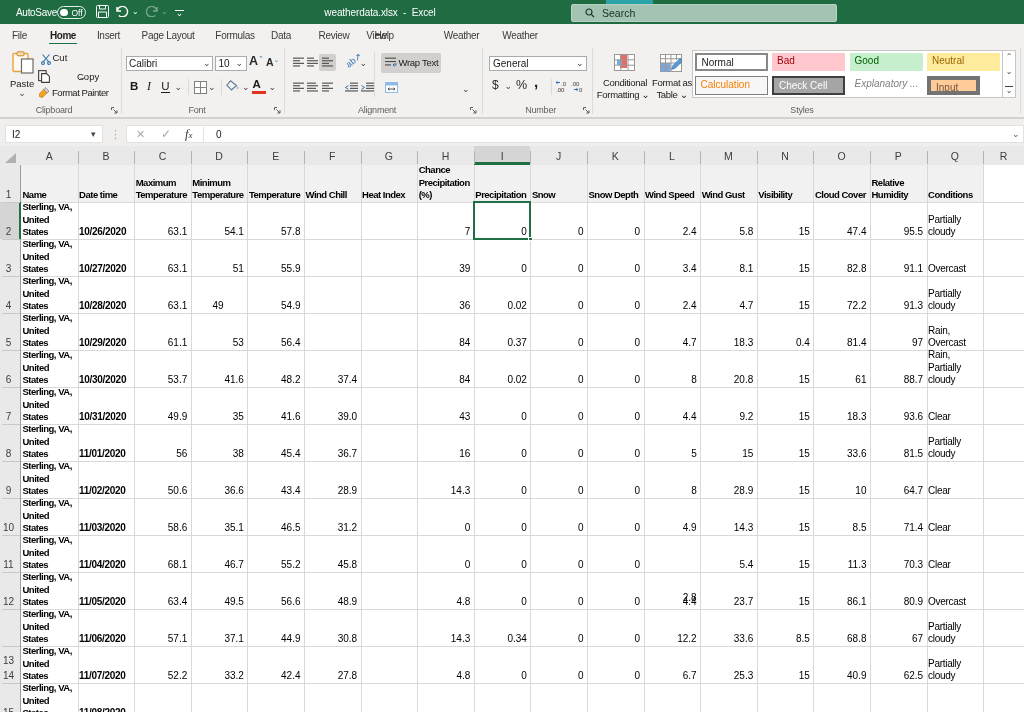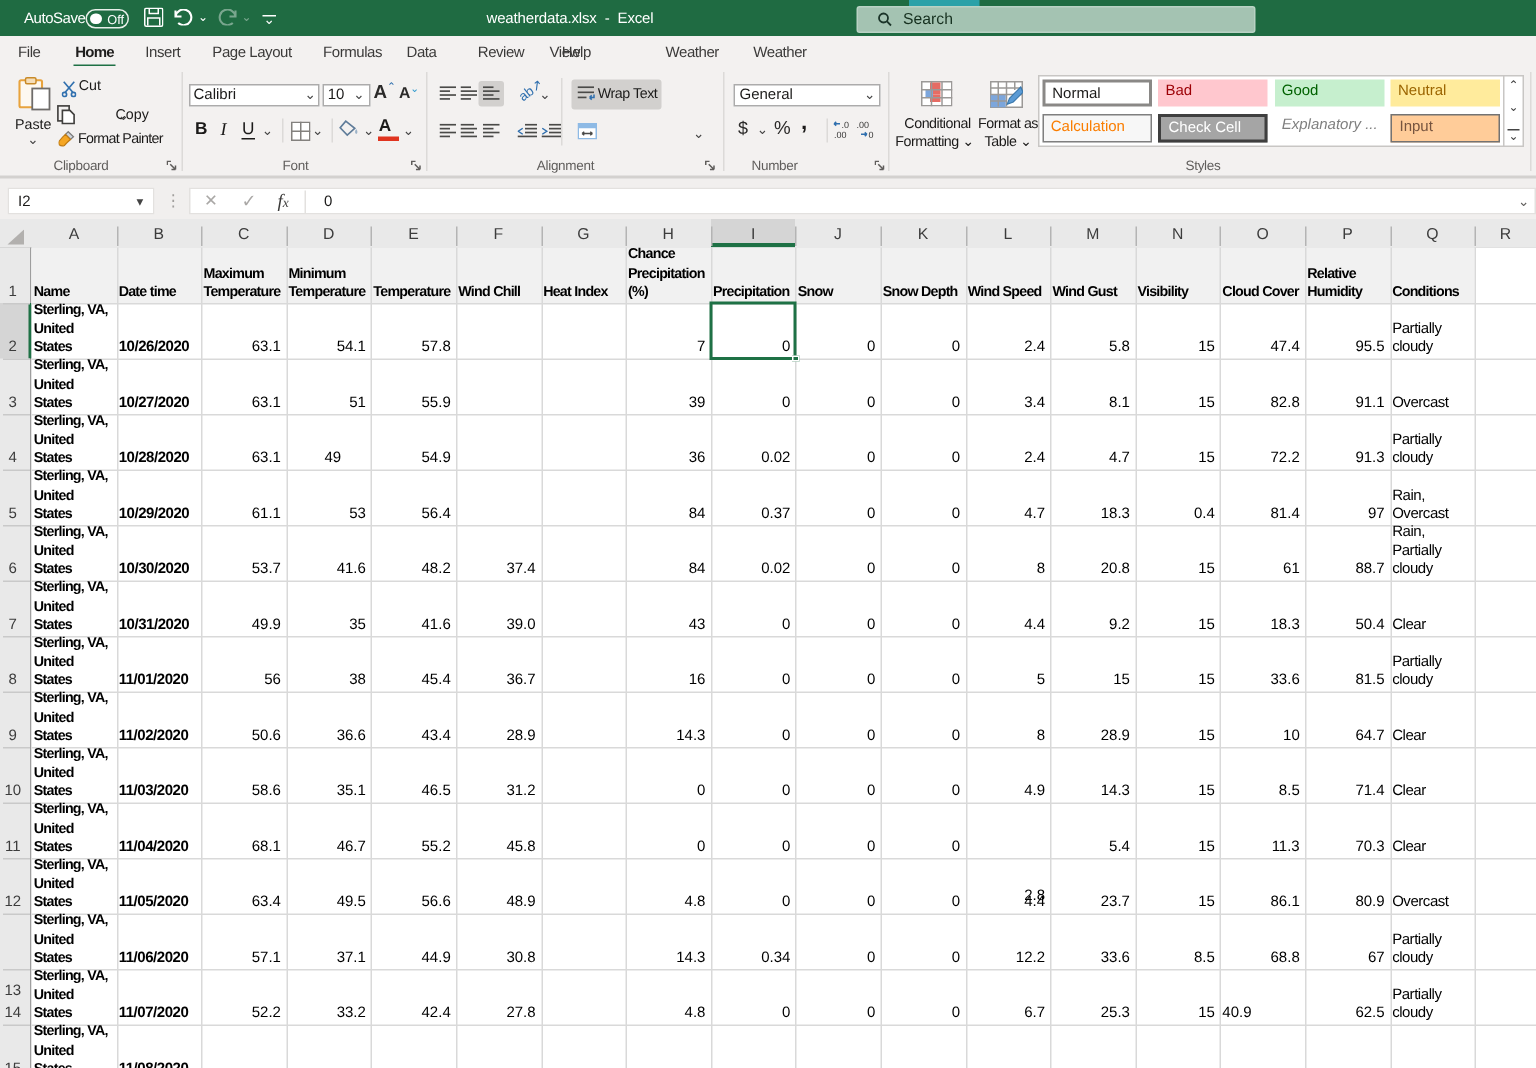--- a/index.html
+++ b/index.html
@@ -222,21 +222,21 @@
 <svg class="ab" style="left:555px;top:80px" width="14" height="13" viewBox="0 0 14 13">
     <path d="M5 2.5 h-4 M1 2.5 l1.5 -1.2 M1 2.5 l1.5 1.2" stroke="#2f6fae" fill="none" stroke-width="1"></path>
     <text x="6" y="5.6" font-size="6" fill="#3b3a39">.0</text>
     <text x="1" y="12" font-size="6" fill="#3b3a39">.00</text>
   </svg>
 <svg class="ab" style="left:570px;top:80px" width="14" height="13" viewBox="0 0 14 13">
     <text x="1" y="5.6" font-size="6" fill="#3b3a39">.00</text>
     <path d="M4 9.5 h4 M8 9.5 l-1.5 -1.2 M8 9.5 l-1.5 1.2" stroke="#2f6fae" fill="none" stroke-width="1"></path>
     <text x="9" y="12" font-size="6" fill="#3b3a39">0</text>
   </svg>
-<div class="ab" style="left:501px;top:105.5px;width:40px;height:9px;font-size:9px;line-height:9px;color:#605E5C;text-align:left;letter-spacing:-0.2px;">Number</div>
+<div class="ab" style="left:516px;top:105.5px;width:40px;height:9px;font-size:9px;line-height:9px;color:#605E5C;text-align:right;letter-spacing:-0.2px;">Number</div>
 <svg class="ab" style="left:583px;top:106.5px" width="7" height="7" viewBox="0 0 7 7">
     <g stroke="#5f5d5b" stroke-width="1" fill="none">
       <path d="M0.5 3 V0.5 H3"></path>
       <path d="M2.5 2.5 L6 6 M6 6 v-2.7 M6 6 h-2.7"></path>
     </g>
   </svg>
 <svg class="ab" style="left:613.5px;top:53.5px" width="21" height="17" viewBox="0 0 21 17">
 <rect x="0.5" y="0.5" width="20" height="16" fill="#fff" stroke="#9b9997"></rect>
 <rect x="6" y="1" width="7" height="8" fill="#E66C64"></rect>
 <rect x="6" y="9" width="7" height="5" fill="#E66C64"></rect>
@@ -258,21 +258,21 @@
 <div class="ab" style="left:642px;top:78px;width:60px;height:9px;font-size:9.5px;line-height:9px;color:#1b1a19;text-align:center;letter-spacing:-0.3px;white-space:nowrap;">Format as</div>
 <div class="ab" style="left:642px;top:89.5px;width:60px;height:9px;font-size:9.5px;line-height:9px;color:#1b1a19;text-align:center;letter-spacing:-0.3px;white-space:nowrap;">Table ⌄</div>
 <div class="ab" style="left:691.5px;top:50px;width:311px;height:47.5px;background:#fff;border:1px solid #C8C6C4;box-sizing:border-box;"></div>
 <div class="ab" style="left:694.5px;top:52.5px;width:73px;height:18.5px;background:#fff;color:#1b1a19;border:2px solid #8a8886;box-sizing:border-box;font-size:10px;line-height:16px;padding-left:5px;font-style:normal;overflow:hidden;">Normal</div>
 <div class="ab" style="left:772px;top:52.5px;width:73px;height:18.5px;background:#FFC7CE;color:#9C0006;border:none;box-sizing:border-box;font-size:10px;line-height:16px;padding-left:5px;font-style:normal;overflow:hidden;">Bad</div>
 <div class="ab" style="left:849.5px;top:52.5px;width:73px;height:18.5px;background:#C6EFCE;color:#006100;border:none;box-sizing:border-box;font-size:10px;line-height:16px;padding-left:5px;font-style:normal;overflow:hidden;">Good</div>
 <div class="ab" style="left:927px;top:52.5px;width:73px;height:18.5px;background:#FFEB9C;color:#9C6500;border:none;box-sizing:border-box;font-size:10px;line-height:16px;padding-left:5px;font-style:normal;overflow:hidden;">Neutral</div>
 <div class="ab" style="left:694.5px;top:76px;width:73px;height:18.5px;background:#F7F7F7;color:#FA7D00;border:1px solid #7F7F7F;box-sizing:border-box;font-size:10px;line-height:16px;padding-left:5px;font-style:normal;overflow:hidden;">Calculation</div>
 <div class="ab" style="left:772px;top:76px;width:73px;height:18.5px;background:#A5A5A5;color:#FFFFFF;border:2px solid #3F3F3F;box-sizing:border-box;font-size:10px;line-height:16px;padding-left:5px;font-style:normal;overflow:hidden;">Check Cell</div>
 <div class="ab" style="left:849.5px;top:76px;width:73px;height:18.5px;background:#fff;color:#7F7F7F;border:none;box-sizing:border-box;font-size:10px;line-height:16px;padding-left:5px;font-style:italic;overflow:hidden;">Explanatory ...</div>
-<div class="ab" style="left:927px;top:76px;width:73px;height:18.5px;background:#FFCC99;color:#76543F;border:1px solid #737373;box-sizing:border-box;font-size:10px;line-height:16px;padding-left:5px;font-style:normal;overflow:hidden;">Input</div>
+<div class="ab" style="left:927px;top:76px;width:53px;height:18.5px;background:#FFCC99;color:#76543F;border:4px solid #737373;box-sizing:border-box;font-size:10px;line-height:16px;padding-left:5px;font-style:normal;overflow:hidden;">Input</div>
 <div class="ab" style="left:1002px;top:50px;width:14px;height:47.5px;background:#fff;border:1px solid #C8C6C4;box-sizing:border-box;"></div>
 <div class="ab" style="left:1003px;top:53px;width:12px;height:8px;font-size:8px;line-height:8px;color:#444;text-align:center;">⌃</div>
 <div class="ab" style="left:1003px;top:68px;width:12px;height:8px;font-size:8px;line-height:8px;color:#444;text-align:center;">⌄</div>
 <div class="ab" style="left:1003px;top:82px;width:12px;height:4px;border-bottom:1px solid #444;width:8px;margin-left:2px;"></div>
 <div class="ab" style="left:1003px;top:87px;width:12px;height:8px;font-size:8px;line-height:8px;color:#444;text-align:center;">⌄</div>
 <div class="ab" style="left:780px;top:105.5px;width:44px;height:9px;font-size:9px;line-height:9px;color:#605E5C;text-align:center;letter-spacing:-0.2px;">Styles</div>
 <div class="ab" style="left:0px;top:118px;width:1024px;height:28px;background:#F1EFEE;border-top:1px solid #D3D1CF;box-sizing:border-box;"></div>
 <div class="ab" style="left:5px;top:125px;width:98px;height:18px;background:#fff;border:1px solid #E3E1DF;box-sizing:border-box;"></div>
 <div class="ab" style="left:12px;top:128.5px;width:30px;height:11px;font-size:10px;line-height:11px;color:#1b1a19;">I2</div>
 <div class="ab" style="left:91px;top:129.5px;width:10px;height:9px;font-size:9px;line-height:9px;color:#444;">▾</div>
@@ -433,21 +433,21 @@
 <div class="ab" style="left:700.2px;top:263.0px;width:56.6px;height:12.3px;font-size:10px;line-height:12.3px;text-align:right;padding-left:1.5px;padding-right:3.5px;box-sizing:border-box;color:#000;overflow:visible;white-space:nowrap;">8.1</div>
 <div class="ab" style="left:756.8000000000001px;top:263.0px;width:56.6px;height:12.3px;font-size:10px;line-height:12.3px;text-align:right;padding-left:1.5px;padding-right:3.5px;box-sizing:border-box;color:#000;overflow:visible;white-space:nowrap;">15</div>
 <div class="ab" style="left:813.4px;top:263.0px;width:56.6px;height:12.3px;font-size:10px;line-height:12.3px;text-align:right;padding-left:1.5px;padding-right:3.5px;box-sizing:border-box;color:#000;overflow:visible;white-space:nowrap;">82.8</div>
 <div class="ab" style="left:870.0px;top:263.0px;width:56.6px;height:12.3px;font-size:10px;line-height:12.3px;text-align:right;padding-left:1.5px;padding-right:3.5px;box-sizing:border-box;color:#000;overflow:visible;white-space:nowrap;">91.1</div>
 <div class="ab" style="left:530.4000000000001px;top:263.0px;width:56.6px;height:12.3px;font-size:10px;line-height:12.3px;text-align:right;padding-left:1.5px;padding-right:3.5px;box-sizing:border-box;color:#000;overflow:visible;white-space:nowrap;">0</div>
 <div class="ab" style="left:587.0px;top:263.0px;width:56.6px;height:12.3px;font-size:10px;line-height:12.3px;text-align:right;padding-left:1.5px;padding-right:3.5px;box-sizing:border-box;color:#000;overflow:visible;white-space:nowrap;">0</div>
 <div class="ab" style="left:926.6px;top:263.0px;width:56.6px;height:12.3px;font-size:10px;line-height:12.3px;text-align:left;padding-left:1.5px;padding-right:3.5px;letter-spacing:-0.3px;box-sizing:border-box;color:#000;overflow:visible;white-space:nowrap;">Overcast</div>
 <div class="ab" style="left:21.0px;top:275.40000000000003px;width:56.6px;height:36.900000000000006px;font-size:9.5px;line-height:12.3px;font-weight:bold;text-align:left;padding-left:1.5px;padding-right:3.5px;letter-spacing:-0.5px;box-sizing:border-box;color:#000;overflow:visible;white-space:nowrap;">Sterling, VA,<br>United<br>States</div>
 <div class="ab" style="left:77.6px;top:300.0px;width:56.6px;height:12.3px;font-size:10px;line-height:12.3px;font-weight:bold;text-align:left;padding-left:1.5px;padding-right:3.5px;letter-spacing:-0.3px;box-sizing:border-box;color:#000;overflow:visible;white-space:nowrap;">10/28/2020</div>
 <div class="ab" style="left:134.2px;top:300.0px;width:56.6px;height:12.3px;font-size:10px;line-height:12.3px;text-align:right;padding-left:1.5px;padding-right:3.5px;box-sizing:border-box;color:#000;overflow:visible;white-space:nowrap;">63.1</div>
-<div class="ab" style="left:190.8px;top:300.0px;width:56.6px;height:12.3px;font-size:10px;line-height:12.3px;text-align:left;padding-left:1.5px;padding-right:3.5px;box-sizing:border-box;color:#000;overflow:visible;white-space:nowrap;margin-left:24px;">49</div>
+<div class="ab" style="left:190.8px;top:300.0px;width:56.6px;height:12.3px;font-size:10px;line-height:12.3px;text-align:center;padding-left:1.5px;padding-right:3.5px;box-sizing:border-box;color:#000;overflow:visible;white-space:nowrap;">49</div>
 <div class="ab" style="left:247.4px;top:300.0px;width:56.6px;height:12.3px;font-size:10px;line-height:12.3px;text-align:right;padding-left:1.5px;padding-right:3.5px;box-sizing:border-box;color:#000;overflow:visible;white-space:nowrap;">54.9</div>
 <div class="ab" style="left:417.2px;top:300.0px;width:56.6px;height:12.3px;font-size:10px;line-height:12.3px;text-align:right;padding-left:1.5px;padding-right:3.5px;box-sizing:border-box;color:#000;overflow:visible;white-space:nowrap;">36</div>
 <div class="ab" style="left:473.8px;top:300.0px;width:56.6px;height:12.3px;font-size:10px;line-height:12.3px;text-align:right;padding-left:1.5px;padding-right:3.5px;box-sizing:border-box;color:#000;overflow:visible;white-space:nowrap;">0.02</div>
 <div class="ab" style="left:643.6px;top:300.0px;width:56.6px;height:12.3px;font-size:10px;line-height:12.3px;text-align:right;padding-left:1.5px;padding-right:3.5px;box-sizing:border-box;color:#000;overflow:visible;white-space:nowrap;">2.4</div>
 <div class="ab" style="left:700.2px;top:300.0px;width:56.6px;height:12.3px;font-size:10px;line-height:12.3px;text-align:right;padding-left:1.5px;padding-right:3.5px;box-sizing:border-box;color:#000;overflow:visible;white-space:nowrap;">4.7</div>
 <div class="ab" style="left:756.8000000000001px;top:300.0px;width:56.6px;height:12.3px;font-size:10px;line-height:12.3px;text-align:right;padding-left:1.5px;padding-right:3.5px;box-sizing:border-box;color:#000;overflow:visible;white-space:nowrap;">15</div>
 <div class="ab" style="left:813.4px;top:300.0px;width:56.6px;height:12.3px;font-size:10px;line-height:12.3px;text-align:right;padding-left:1.5px;padding-right:3.5px;box-sizing:border-box;color:#000;overflow:visible;white-space:nowrap;">72.2</div>
 <div class="ab" style="left:870.0px;top:300.0px;width:56.6px;height:12.3px;font-size:10px;line-height:12.3px;text-align:right;padding-left:1.5px;padding-right:3.5px;box-sizing:border-box;color:#000;overflow:visible;white-space:nowrap;">91.3</div>
 <div class="ab" style="left:530.4000000000001px;top:300.0px;width:56.6px;height:12.3px;font-size:10px;line-height:12.3px;text-align:right;padding-left:1.5px;padding-right:3.5px;box-sizing:border-box;color:#000;overflow:visible;white-space:nowrap;">0</div>
 <div class="ab" style="left:587.0px;top:300.0px;width:56.6px;height:12.3px;font-size:10px;line-height:12.3px;text-align:right;padding-left:1.5px;padding-right:3.5px;box-sizing:border-box;color:#000;overflow:visible;white-space:nowrap;">0</div>
@@ -488,21 +488,21 @@
 <div class="ab" style="left:134.2px;top:411.0px;width:56.6px;height:12.3px;font-size:10px;line-height:12.3px;text-align:right;padding-left:1.5px;padding-right:3.5px;box-sizing:border-box;color:#000;overflow:visible;white-space:nowrap;">49.9</div>
 <div class="ab" style="left:190.8px;top:411.0px;width:56.6px;height:12.3px;font-size:10px;line-height:12.3px;text-align:right;padding-left:1.5px;padding-right:3.5px;box-sizing:border-box;color:#000;overflow:visible;white-space:nowrap;">35</div>
 <div class="ab" style="left:247.4px;top:411.0px;width:56.6px;height:12.3px;font-size:10px;line-height:12.3px;text-align:right;padding-left:1.5px;padding-right:3.5px;box-sizing:border-box;color:#000;overflow:visible;white-space:nowrap;">41.6</div>
 <div class="ab" style="left:304.0px;top:411.0px;width:56.6px;height:12.3px;font-size:10px;line-height:12.3px;text-align:right;padding-left:1.5px;padding-right:3.5px;box-sizing:border-box;color:#000;overflow:visible;white-space:nowrap;">39.0</div>
 <div class="ab" style="left:417.2px;top:411.0px;width:56.6px;height:12.3px;font-size:10px;line-height:12.3px;text-align:right;padding-left:1.5px;padding-right:3.5px;box-sizing:border-box;color:#000;overflow:visible;white-space:nowrap;">43</div>
 <div class="ab" style="left:473.8px;top:411.0px;width:56.6px;height:12.3px;font-size:10px;line-height:12.3px;text-align:right;padding-left:1.5px;padding-right:3.5px;box-sizing:border-box;color:#000;overflow:visible;white-space:nowrap;">0</div>
 <div class="ab" style="left:643.6px;top:411.0px;width:56.6px;height:12.3px;font-size:10px;line-height:12.3px;text-align:right;padding-left:1.5px;padding-right:3.5px;box-sizing:border-box;color:#000;overflow:visible;white-space:nowrap;">4.4</div>
 <div class="ab" style="left:700.2px;top:411.0px;width:56.6px;height:12.3px;font-size:10px;line-height:12.3px;text-align:right;padding-left:1.5px;padding-right:3.5px;box-sizing:border-box;color:#000;overflow:visible;white-space:nowrap;">9.2</div>
 <div class="ab" style="left:756.8000000000001px;top:411.0px;width:56.6px;height:12.3px;font-size:10px;line-height:12.3px;text-align:right;padding-left:1.5px;padding-right:3.5px;box-sizing:border-box;color:#000;overflow:visible;white-space:nowrap;">15</div>
 <div class="ab" style="left:813.4px;top:411.0px;width:56.6px;height:12.3px;font-size:10px;line-height:12.3px;text-align:right;padding-left:1.5px;padding-right:3.5px;box-sizing:border-box;color:#000;overflow:visible;white-space:nowrap;">18.3</div>
-<div class="ab" style="left:870.0px;top:411.0px;width:56.6px;height:12.3px;font-size:10px;line-height:12.3px;text-align:right;padding-left:1.5px;padding-right:3.5px;box-sizing:border-box;color:#000;overflow:visible;white-space:nowrap;">50.4</div>
+<div class="ab" style="left:870.0px;top:411.0px;width:56.6px;height:12.3px;font-size:10px;line-height:12.3px;text-align:right;padding-left:1.5px;padding-right:3.5px;box-sizing:border-box;color:#000;overflow:visible;white-space:nowrap;">93.6</div>
 <div class="ab" style="left:530.4000000000001px;top:411.0px;width:56.6px;height:12.3px;font-size:10px;line-height:12.3px;text-align:right;padding-left:1.5px;padding-right:3.5px;box-sizing:border-box;color:#000;overflow:visible;white-space:nowrap;">0</div>
 <div class="ab" style="left:587.0px;top:411.0px;width:56.6px;height:12.3px;font-size:10px;line-height:12.3px;text-align:right;padding-left:1.5px;padding-right:3.5px;box-sizing:border-box;color:#000;overflow:visible;white-space:nowrap;">0</div>
 <div class="ab" style="left:926.6px;top:411.0px;width:56.6px;height:12.3px;font-size:10px;line-height:12.3px;text-align:left;padding-left:1.5px;padding-right:3.5px;letter-spacing:-0.3px;box-sizing:border-box;color:#000;overflow:visible;white-space:nowrap;">Clear</div>
 <div class="ab" style="left:21.0px;top:423.40000000000003px;width:56.6px;height:36.900000000000006px;font-size:9.5px;line-height:12.3px;font-weight:bold;text-align:left;padding-left:1.5px;padding-right:3.5px;letter-spacing:-0.5px;box-sizing:border-box;color:#000;overflow:visible;white-space:nowrap;">Sterling, VA,<br>United<br>States</div>
 <div class="ab" style="left:77.6px;top:448.0px;width:56.6px;height:12.3px;font-size:10px;line-height:12.3px;font-weight:bold;text-align:left;padding-left:1.5px;padding-right:3.5px;letter-spacing:-0.3px;box-sizing:border-box;color:#000;overflow:visible;white-space:nowrap;">11/01/2020</div>
 <div class="ab" style="left:134.2px;top:448.0px;width:56.6px;height:12.3px;font-size:10px;line-height:12.3px;text-align:right;padding-left:1.5px;padding-right:3.5px;box-sizing:border-box;color:#000;overflow:visible;white-space:nowrap;">56</div>
 <div class="ab" style="left:190.8px;top:448.0px;width:56.6px;height:12.3px;font-size:10px;line-height:12.3px;text-align:right;padding-left:1.5px;padding-right:3.5px;box-sizing:border-box;color:#000;overflow:visible;white-space:nowrap;">38</div>
 <div class="ab" style="left:247.4px;top:448.0px;width:56.6px;height:12.3px;font-size:10px;line-height:12.3px;text-align:right;padding-left:1.5px;padding-right:3.5px;box-sizing:border-box;color:#000;overflow:visible;white-space:nowrap;">45.4</div>
 <div class="ab" style="left:304.0px;top:448.0px;width:56.6px;height:12.3px;font-size:10px;line-height:12.3px;text-align:right;padding-left:1.5px;padding-right:3.5px;box-sizing:border-box;color:#000;overflow:visible;white-space:nowrap;">36.7</div>
 <div class="ab" style="left:417.2px;top:448.0px;width:56.6px;height:12.3px;font-size:10px;line-height:12.3px;text-align:right;padding-left:1.5px;padding-right:3.5px;box-sizing:border-box;color:#000;overflow:visible;white-space:nowrap;">16</div>
@@ -599,21 +599,21 @@
 <div class="ab" style="left:77.6px;top:670.0px;width:56.6px;height:12.3px;font-size:10px;line-height:12.3px;font-weight:bold;text-align:left;padding-left:1.5px;padding-right:3.5px;letter-spacing:-0.3px;box-sizing:border-box;color:#000;overflow:visible;white-space:nowrap;">11/07/2020</div>
 <div class="ab" style="left:134.2px;top:670.0px;width:56.6px;height:12.3px;font-size:10px;line-height:12.3px;text-align:right;padding-left:1.5px;padding-right:3.5px;box-sizing:border-box;color:#000;overflow:visible;white-space:nowrap;">52.2</div>
 <div class="ab" style="left:190.8px;top:670.0px;width:56.6px;height:12.3px;font-size:10px;line-height:12.3px;text-align:right;padding-left:1.5px;padding-right:3.5px;box-sizing:border-box;color:#000;overflow:visible;white-space:nowrap;">33.2</div>
 <div class="ab" style="left:247.4px;top:670.0px;width:56.6px;height:12.3px;font-size:10px;line-height:12.3px;text-align:right;padding-left:1.5px;padding-right:3.5px;box-sizing:border-box;color:#000;overflow:visible;white-space:nowrap;">42.4</div>
 <div class="ab" style="left:304.0px;top:670.0px;width:56.6px;height:12.3px;font-size:10px;line-height:12.3px;text-align:right;padding-left:1.5px;padding-right:3.5px;box-sizing:border-box;color:#000;overflow:visible;white-space:nowrap;">27.8</div>
 <div class="ab" style="left:417.2px;top:670.0px;width:56.6px;height:12.3px;font-size:10px;line-height:12.3px;text-align:right;padding-left:1.5px;padding-right:3.5px;box-sizing:border-box;color:#000;overflow:visible;white-space:nowrap;">4.8</div>
 <div class="ab" style="left:473.8px;top:670.0px;width:56.6px;height:12.3px;font-size:10px;line-height:12.3px;text-align:right;padding-left:1.5px;padding-right:3.5px;box-sizing:border-box;color:#000;overflow:visible;white-space:nowrap;">0</div>
 <div class="ab" style="left:643.6px;top:670.0px;width:56.6px;height:12.3px;font-size:10px;line-height:12.3px;text-align:right;padding-left:1.5px;padding-right:3.5px;box-sizing:border-box;color:#000;overflow:visible;white-space:nowrap;">6.7</div>
 <div class="ab" style="left:700.2px;top:670.0px;width:56.6px;height:12.3px;font-size:10px;line-height:12.3px;text-align:right;padding-left:1.5px;padding-right:3.5px;box-sizing:border-box;color:#000;overflow:visible;white-space:nowrap;">25.3</div>
 <div class="ab" style="left:756.8000000000001px;top:670.0px;width:56.6px;height:12.3px;font-size:10px;line-height:12.3px;text-align:right;padding-left:1.5px;padding-right:3.5px;box-sizing:border-box;color:#000;overflow:visible;white-space:nowrap;">15</div>
-<div class="ab" style="left:813.4px;top:670.0px;width:56.6px;height:12.3px;font-size:10px;line-height:12.3px;padding-left:1.5px;padding-right:3.5px;box-sizing:border-box;color:#000;overflow:visible;white-space:nowrap;">40.9</div>
+<div class="ab" style="left:813.4px;top:670.0px;width:56.6px;height:12.3px;font-size:10px;line-height:12.3px;text-align:right;padding-left:1.5px;padding-right:3.5px;box-sizing:border-box;color:#000;overflow:visible;white-space:nowrap;">40.9</div>
 <div class="ab" style="left:870.0px;top:670.0px;width:56.6px;height:12.3px;font-size:10px;line-height:12.3px;text-align:right;padding-left:1.5px;padding-right:3.5px;box-sizing:border-box;color:#000;overflow:visible;white-space:nowrap;">62.5</div>
 <div class="ab" style="left:530.4000000000001px;top:670.0px;width:56.6px;height:12.3px;font-size:10px;line-height:12.3px;text-align:right;padding-left:1.5px;padding-right:3.5px;box-sizing:border-box;color:#000;overflow:visible;white-space:nowrap;">0</div>
 <div class="ab" style="left:587.0px;top:670.0px;width:56.6px;height:12.3px;font-size:10px;line-height:12.3px;text-align:right;padding-left:1.5px;padding-right:3.5px;box-sizing:border-box;color:#000;overflow:visible;white-space:nowrap;">0</div>
 <div class="ab" style="left:926.6px;top:657.6999999999999px;width:56.6px;height:24.6px;font-size:10px;line-height:12.3px;text-align:left;padding-left:1.5px;padding-right:3.5px;letter-spacing:-0.3px;box-sizing:border-box;color:#000;overflow:visible;white-space:nowrap;">Partially<br>cloudy</div>
 <div class="ab" style="left:21.0px;top:682.4px;width:56.6px;height:36.900000000000006px;font-size:9.5px;line-height:12.3px;font-weight:bold;text-align:left;padding-left:1.5px;padding-right:3.5px;letter-spacing:-0.5px;box-sizing:border-box;color:#000;overflow:visible;white-space:nowrap;">Sterling, VA,<br>United<br>States</div>
 <div class="ab" style="left:77.6px;top:707.0px;width:56.6px;height:12.3px;font-size:10px;line-height:12.3px;font-weight:bold;text-align:left;padding-left:1.5px;padding-right:3.5px;letter-spacing:-0.3px;box-sizing:border-box;color:#000;overflow:visible;white-space:nowrap;">11/08/2020</div>
 <div class="ab" style="left:472.8px;top:200.9px;width:58.7px;height:39.2px;border:2px solid #1E7145;box-sizing:border-box;background:transparent;"></div>
 <div class="ab" style="left:528.1999999999999px;top:236.8px;width:4.5px;height:4.5px;background:#1E7145;border:1px solid #fff;box-sizing:border-box;"></div>
 
 </body></html>

